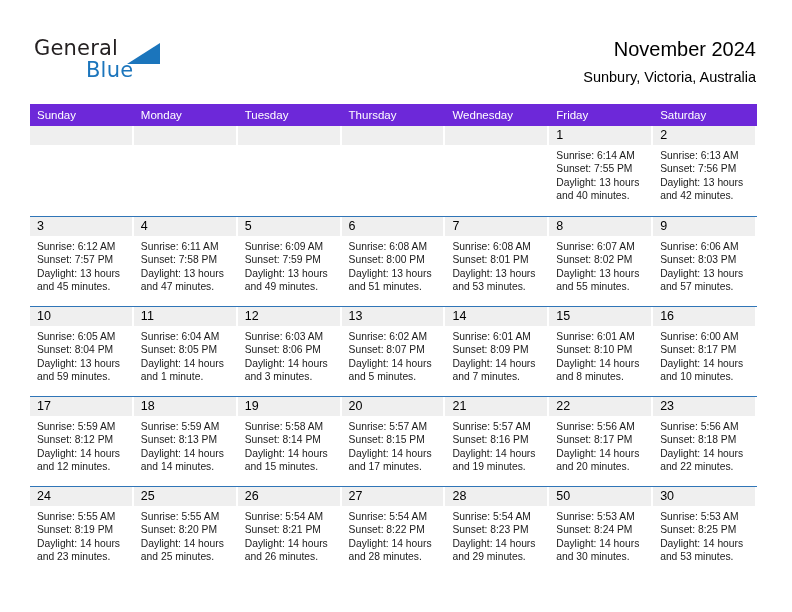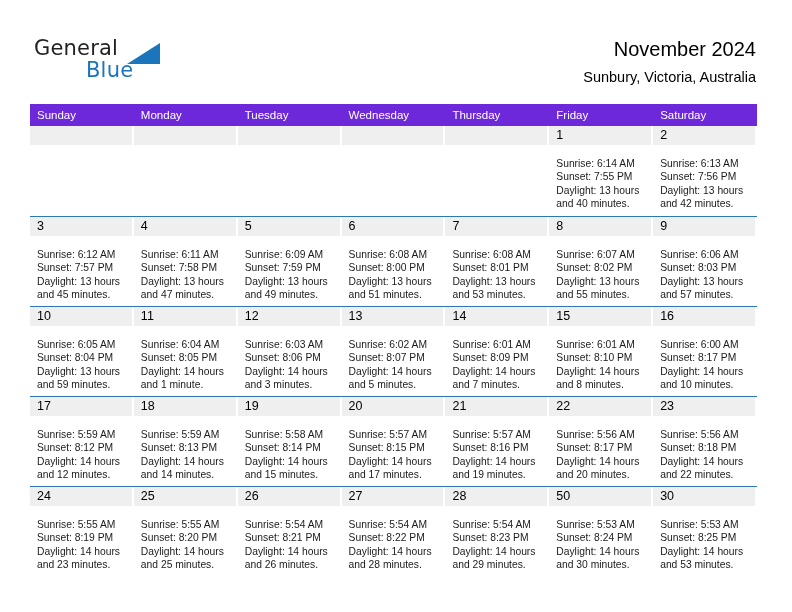--- a/index.html
+++ b/index.html
@@ -131,21 +131,20 @@
     margin-right: 2px;
   }
   .daynum {
     font-size: 12.5px;
     line-height: 19px;
     padding-left: 7px;
     color: #000000;
   }
   .details {
     padding: 4px 6px 0 7px;
-    margin-top: 8px;
   }
   .detail-line {
     font-size: 10.3px;
     line-height: 13.4px;
     color: #1a1a1a;
     white-space: nowrap;
   }
   .cell.empty .daynum-band { background: #efefef; }
 </style>
 </head>
@@ -166,22 +165,22 @@
       <div class="cal-subtitle">Sunbury, Victoria, Australia</div>
     </div>
 
   </div>
 
   <div class="calendar">
     <div class="weekday-row" id="weekday-row">
         <div class="weekday">Sunday</div>
         <div class="weekday">Monday</div>
         <div class="weekday">Tuesday</div>
+        <div class="weekday">Thursday</div>
         <div class="weekday">Wednesday</div>
-        <div class="weekday">Thursday</div>
         <div class="weekday">Friday</div>
         <div class="weekday">Saturday</div>
       </div>
     <div id="weeks-container">
         <div class="week first">
           <div class="cell empty">
             <div class="daynum-band">
               <div class="daynum"></div>
             </div>
           </div>

